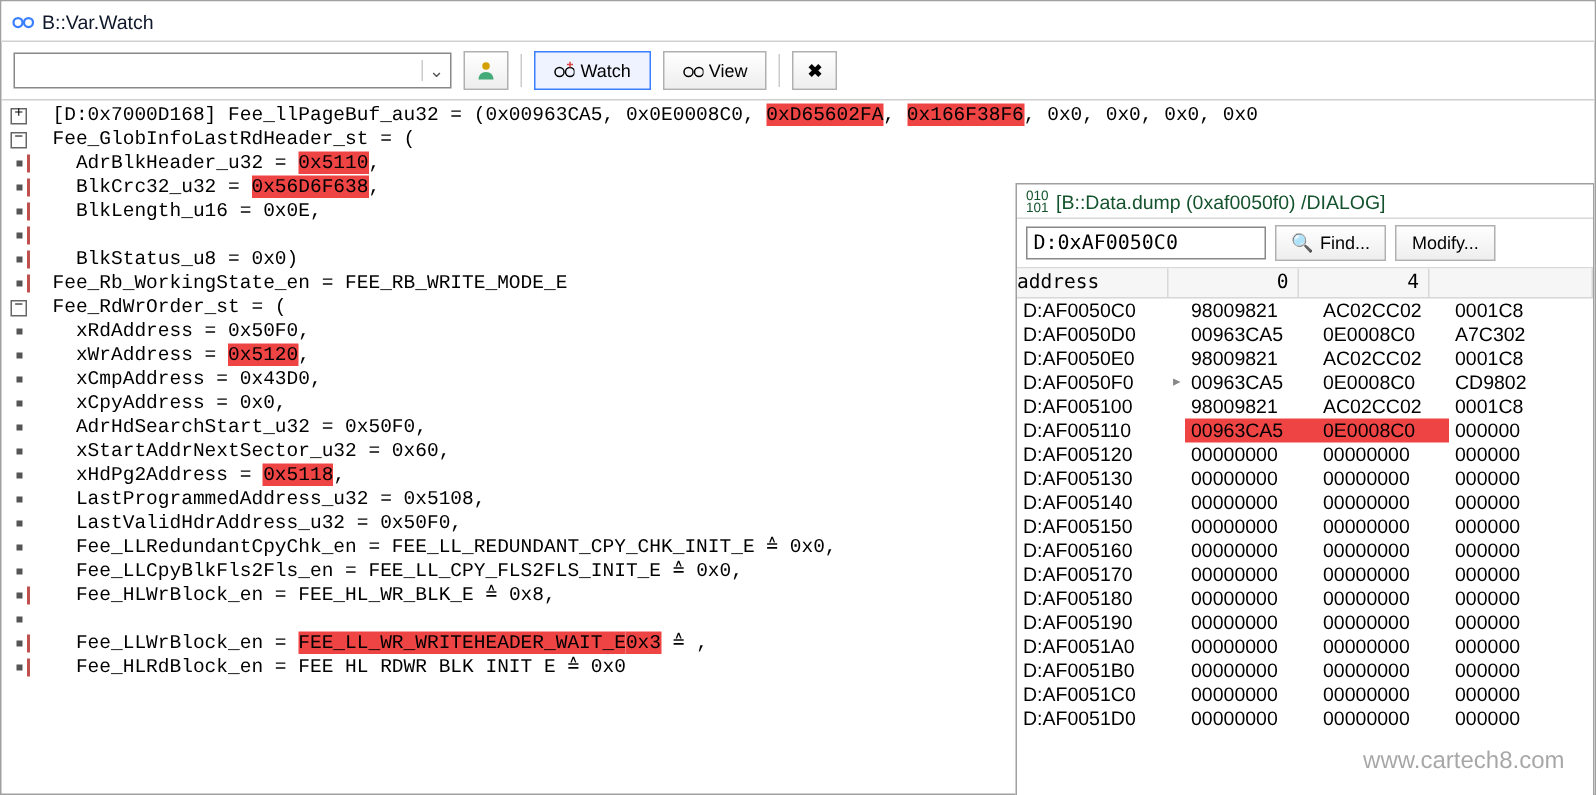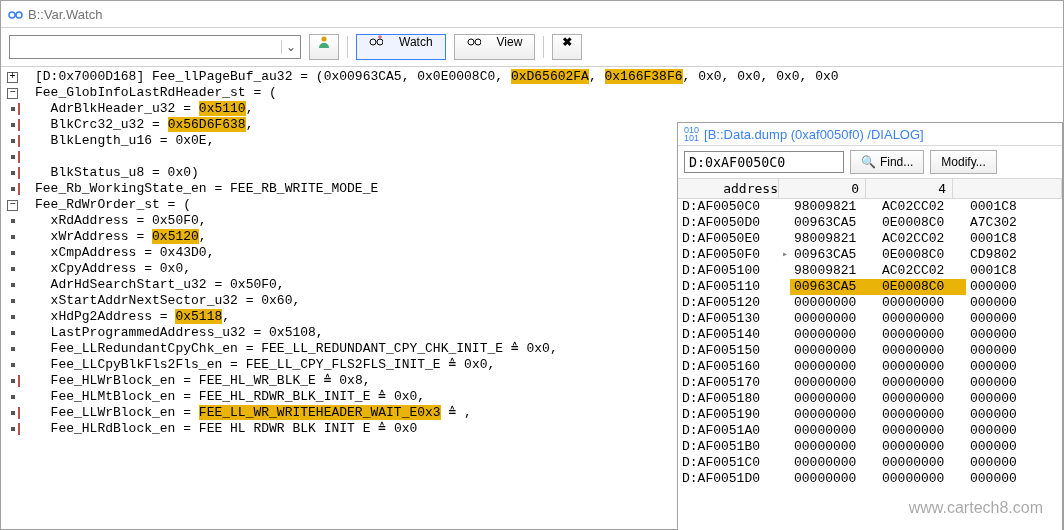--- a/index.html
+++ b/index.html
@@ -1,41 +1,41 @@
 <!DOCTYPE html>
 <html><head>
 <meta charset="utf-8">
 <style>
 html,body{margin:0;padding:0;font-family:"Consolas","Courier New",monospace;font-size:13px;color:#000;background:#fff;overflow:hidden}
 .window{width:1064px;height:530px;position:relative;border:1px solid #a0a0a0;box-sizing:border-box;background:#fff}
-.titlebar{height:22px;background:#fff;display:flex;align-items:center;padding:2px 6px;border-bottom:1px solid #d0d0d0;color:#737373;font-family:Segoe UI,Tahoma,sans-serif;font-size:13px}
+.titlebar{height:22px;background:#fff;display:flex;align-items:center;padding:2px 6px;border-bottom:1px solid #d0d0d0;color:#0f172a;font-family:Segoe UI,Tahoma,sans-serif;font-size:13px}
 .titlebar .ticon{width:16px;height:16px;margin-right:5px}
 .toolbar{height:32px;display:flex;align-items:center;gap:8px;padding:3px 8px;border-bottom:1px solid #d0d0d0;font-family:Segoe UI,Tahoma,sans-serif;font-size:12px}
 .combo{width:290px;height:22px;border:1px solid #888;background:#fff;display:flex;align-items:center}
 .combo .dd{margin-left:auto;width:18px;text-align:center;color:#555;border-left:1px solid #ccc}
-.tbtn{height:24px;padding:0 12px;border:1px solid #b0b0b0;background:linear-gradient(#fff,#eee);display:flex;gap:16px;cursor:default}
+.tbtn{height:24px;padding:0 12px;border:1px solid #b0b0b0;background:linear-gradient(#fff,#eee);display:flex;align-items:center;gap:4px;cursor:default}
 .tbtn.active{border:1px solid #3a7fff;background:#eef3ff}
 .sep{width:1px;height:22px;background:#ccc}
 .body{position:relative;height:calc(100% - 56px);overflow:hidden}
 .code{padding:2px 4px;line-height:16px;white-space:nowrap}
 .ln{display:flex;align-items:center;height:16px}
 .gut{width:28px;flex:none;display:flex;align-items:center;justify-content:flex-start;padding-left:2px}
 .box{display:inline-block;width:9px;height:9px;border:1px solid #666;line-height:8px;font-size:10px;text-align:center;background:#fff;color:#000}
 .dot{display:inline-block;width:4px;height:4px;background:#555;margin-left:4px}
 .bar{display:inline-block;width:2px;height:12px;background:#c0504d;margin-left:3px}
 .txt{white-space:pre}
-.hl{background:#eab308}
+.hl{background:#ef4444}
 .sub{position:absolute;right:0;top:55px;width:384px;height:420px;border:1px solid #a0a0a0;background:#fff;display:flex;flex-direction:column}
-.subtitle{height:22px;display:flex;align-items:center;padding:0 6px;color:#3b82f6;font-family:Segoe UI,Tahoma,sans-serif;border-bottom:1px solid #d8d8d8;font-size:13px;gap:5px}
+.subtitle{height:22px;display:flex;align-items:center;padding:0 6px;color:#14532d;font-family:Segoe UI,Tahoma,sans-serif;border-bottom:1px solid #d8d8d8;font-size:13px;gap:5px}
 .subbar{display:flex;align-items:center;gap:6px;padding:4px 6px;border-bottom:1px solid #d8d8d8;font-family:Segoe UI,Tahoma,sans-serif;font-size:12px}
 .addr-in{width:150px;height:20px;border:1px solid #888;padding:0 4px;font-family:Consolas,monospace}
 .sbtn{height:22px;padding:0 10px;border:1px solid #b0b0b0;background:linear-gradient(#fff,#eee);display:flex;align-items:center;gap:4px}
 .hdrrow{display:flex;font-family:Consolas,monospace;font-size:13px;border-bottom:1px solid #d8d8d8;background:#f6f6f6}
 .hdrrow span{padding:2px 0;text-align:center;border-right:1px solid #d8d8d8}
-.dump{font-family:Liberation Mono, monospace;font-size:13px;line-height:16px;padding:0 0 0 0}
+.dump{font-family:Liberation Sans, sans-serif;font-size:13px;line-height:16px;padding:0 0 0 0}
 .drow{display:flex;height:16px}
 .dc{padding:0 4px;white-space:pre}
 .c0{width:96px}
 .c1{width:80px;text-align:left}
 .c2{width:80px}
 .c3{flex:1}
 .wm{position:absolute;right:20px;bottom:22px;color:rgba(0,0,0,0.35);font-size:16px;font-family:Arial,sans-serif;pointer-events:none}
 svg{display:block}
 </style>
 </head>
@@ -192,40 +192,45 @@
         <div class="ln">
           <span class="gut">
             <span class="dot"></span>
           </span>
           <span class="txt">  LastProgrammedAddress_u32 = 0x5108,</span>
         </div>
         <div class="ln">
           <span class="gut">
             <span class="dot"></span>
           </span>
+          <span class="txt">  LastValidHdrAddress_u32 = 0x50F0,</span>
+        </div>
+        <div class="ln">
+          <span class="gut">
+            <span class="dot"></span>
+          </span>
           <span class="txt">  Fee_LLRedundantCpyChk_en = FEE_LL_REDUNDANT_CPY_CHK_INIT_E ≙ 0x0,</span>
         </div>
         <div class="ln">
           <span class="gut">
             <span class="dot"></span>
           </span>
           <span class="txt">  Fee_LLCpyBlkFls2Fls_en = FEE_LL_CPY_FLS2FLS_INIT_E ≙ 0x0,</span>
         </div>
         <div class="ln">
           <span class="gut">
             <span class="dot"></span>
             <span class="bar"></span>
           </span>
           <span class="txt">  Fee_HLWrBlock_en = FEE_HL_WR_BLK_E ≙ 0x8,</span>
         </div>
         <div class="ln">
           <span class="gut">
             <span class="dot"></span>
           </span>
-          <span class="txt">  Fee_HLMtBlock_en = FEE_HL_RDWR_BLK_INIT_E ≙ 0x0,</span>
         </div>
         <div class="ln">
           <span class="gut">
             <span class="dot"></span>
             <span class="bar"></span>
           </span>
           <span class="txt">  Fee_LLWrBlock_en = <span class="hl">FEE_LL_WR_WRITEHEADER_WAIT_E</span><span class="hl">0x3</span> ≙ ,</span>
         </div>
         <div class="ln">
           <span class="gut">
@@ -245,21 +250,21 @@
         <input class="addr-in" value="D:0xAF0050C0" style="">
         <div class="sbtn">
           <span>🔍</span>
           <span>Find...</span>
         </div>
         <div class="sbtn">
           <span>Modify...</span>
         </div>
       </div>
       <div class="hdrrow">
-        <span style="width:100px;text-align:right">address</span>
+        <span style="width:100px;text-align:left">address</span>
         <span style="width:80px;text-align:right;padding-right:6px">0</span>
         <span style="width:80px;text-align:right;padding-right:6px">4</span>
         <span style="flex:1"></span>
       </div>
       <div class="dump" id="dumparea">
           <div class="drow">
             <span class="dc c0">D:AF0050C0</span>
             <span style="width: 8px; color: rgb(136, 136, 136); font-size: 10px;"></span>
             <span class="dc c1">98009821</span>
             <span class="dc c2">AC02CC02</span>

